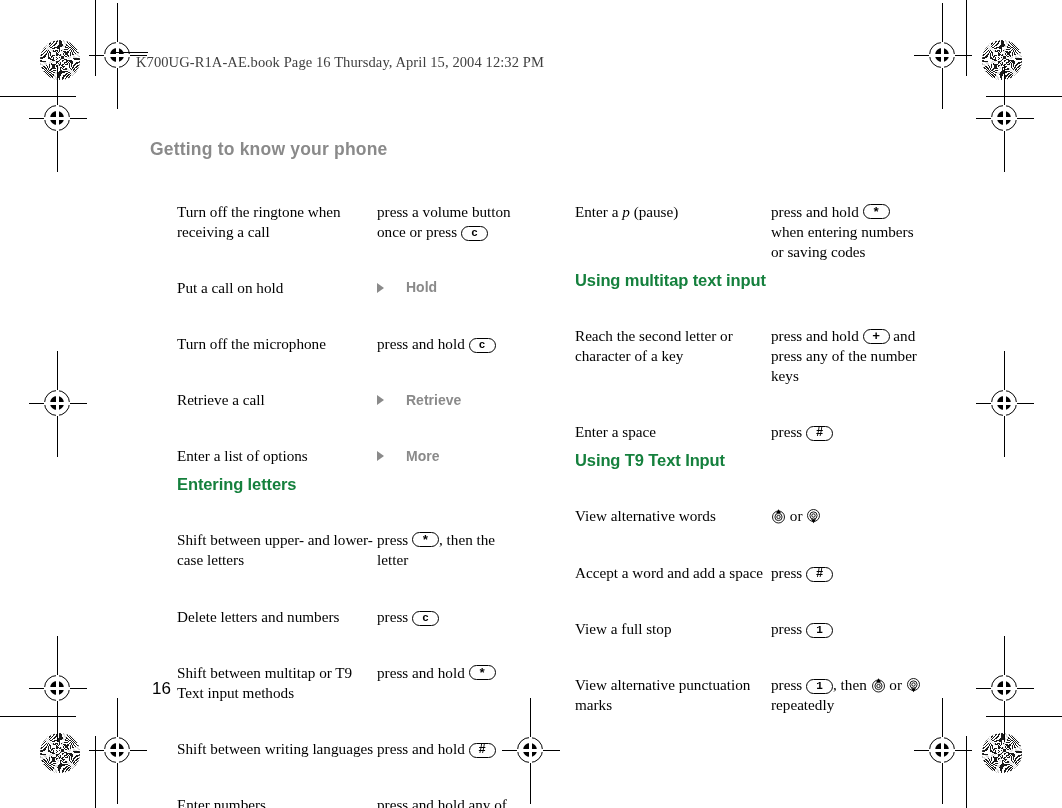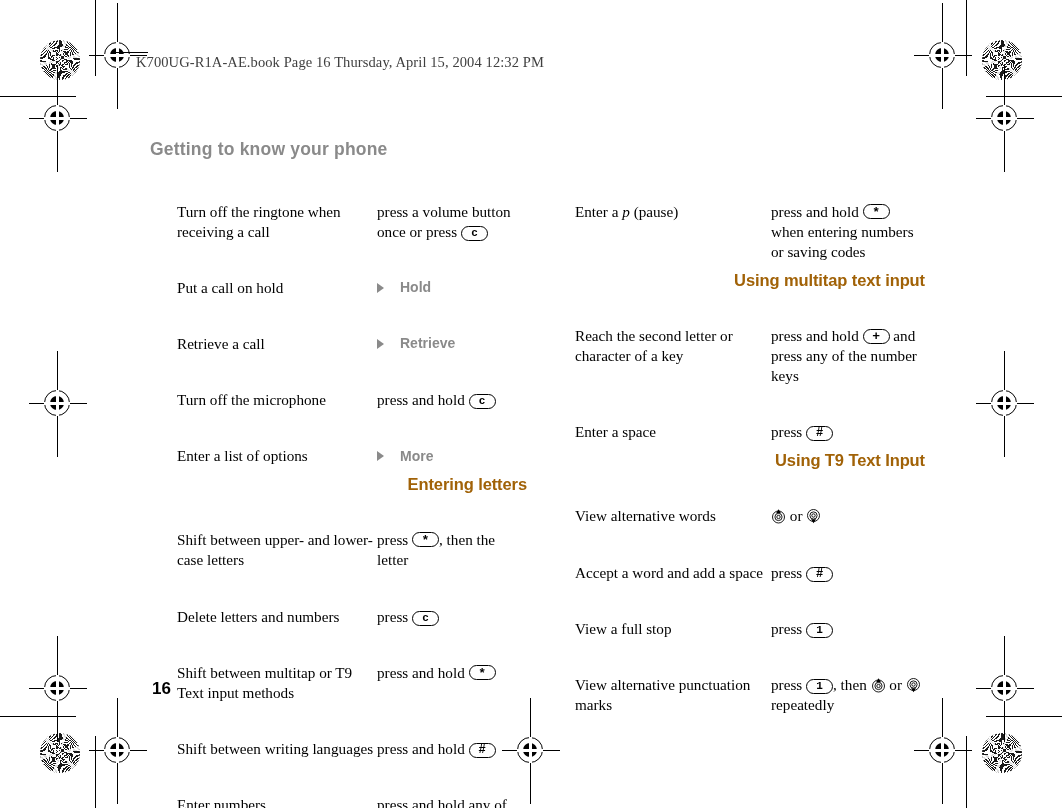--- a/index.html
+++ b/index.html
@@ -125,21 +125,21 @@
     letter-spacing: 0.2px;
     margin-top: 32px;
   }
 
   
   .page-number {
     position: absolute;
     left: 152px;
     top: 679px;
     font-family: "Liberation Sans", sans-serif;
-    font-weight: bold;
+    font-weight: normal;
     font-size: 17px;
     color: #000;
   }
 
   
   .col {
     position: absolute;
     top: 166px;
     width: 350px;
   }
@@ -170,40 +170,39 @@
   .col-right .row .term { width: 196px; flex: 0 0 196px; }
 
   
   .menupath {
     font-family: "Liberation Sans", sans-serif;
     font-weight: bold;
     font-size: 14px;
     color: #8a8a8a;
     display: inline-flex;
     align-items: center;
-    gap: 16px;
+    gap: 22px;
     line-height: 1.25;
   }
   .menupath .tri {
     display: inline-block;
     width: 0; height: 0;
     border-left: 7px solid #8a8a8a;
     border-top: 5px solid transparent;
     border-bottom: 5px solid transparent;
   }
 
   
   .subhead {
     font-family: "Liberation Sans", sans-serif;
     font-weight: bold;
     font-size: 16.5px;
-    color: #a16207;
+    color: #15803d;
     margin: 3px 0 10px 0;
     letter-spacing: -0.1px;
-    text-align: right;
   }
 
   
   .key {
     display: inline-block;
     min-width: 27px;
     padding: 0 4px;
     height: 15px;
     line-height: 13px;
     border: 1.3px solid #000;
@@ -357,30 +356,30 @@
 
   <div class="row">
     <div class="term">Put a call on hold</div>
     <div class="action"><span class="menupath">
           <span class="tri"></span>
           <span>Hold</span>
         </span></div>
   </div>
 
   <div class="row">
+    <div class="term">Turn off the microphone</div>
+    <div class="action"><span>press and hold </span><span class="key">c</span></div>
+  </div>
+
+  <div class="row">
     <div class="term">Retrieve a call</div>
     <div class="action"><span class="menupath">
           <span class="tri"></span>
           <span>Retrieve</span>
         </span></div>
-  </div>
-
-  <div class="row">
-    <div class="term">Turn off the microphone</div>
-    <div class="action"><span>press and hold </span><span class="key">c</span></div>
   </div>
 
   <div class="row">
     <div class="term">Enter a list of options</div>
     <div class="action"><span class="menupath">
           <span class="tri"></span>
           <span>More</span>
         </span></div>
   </div>
 

